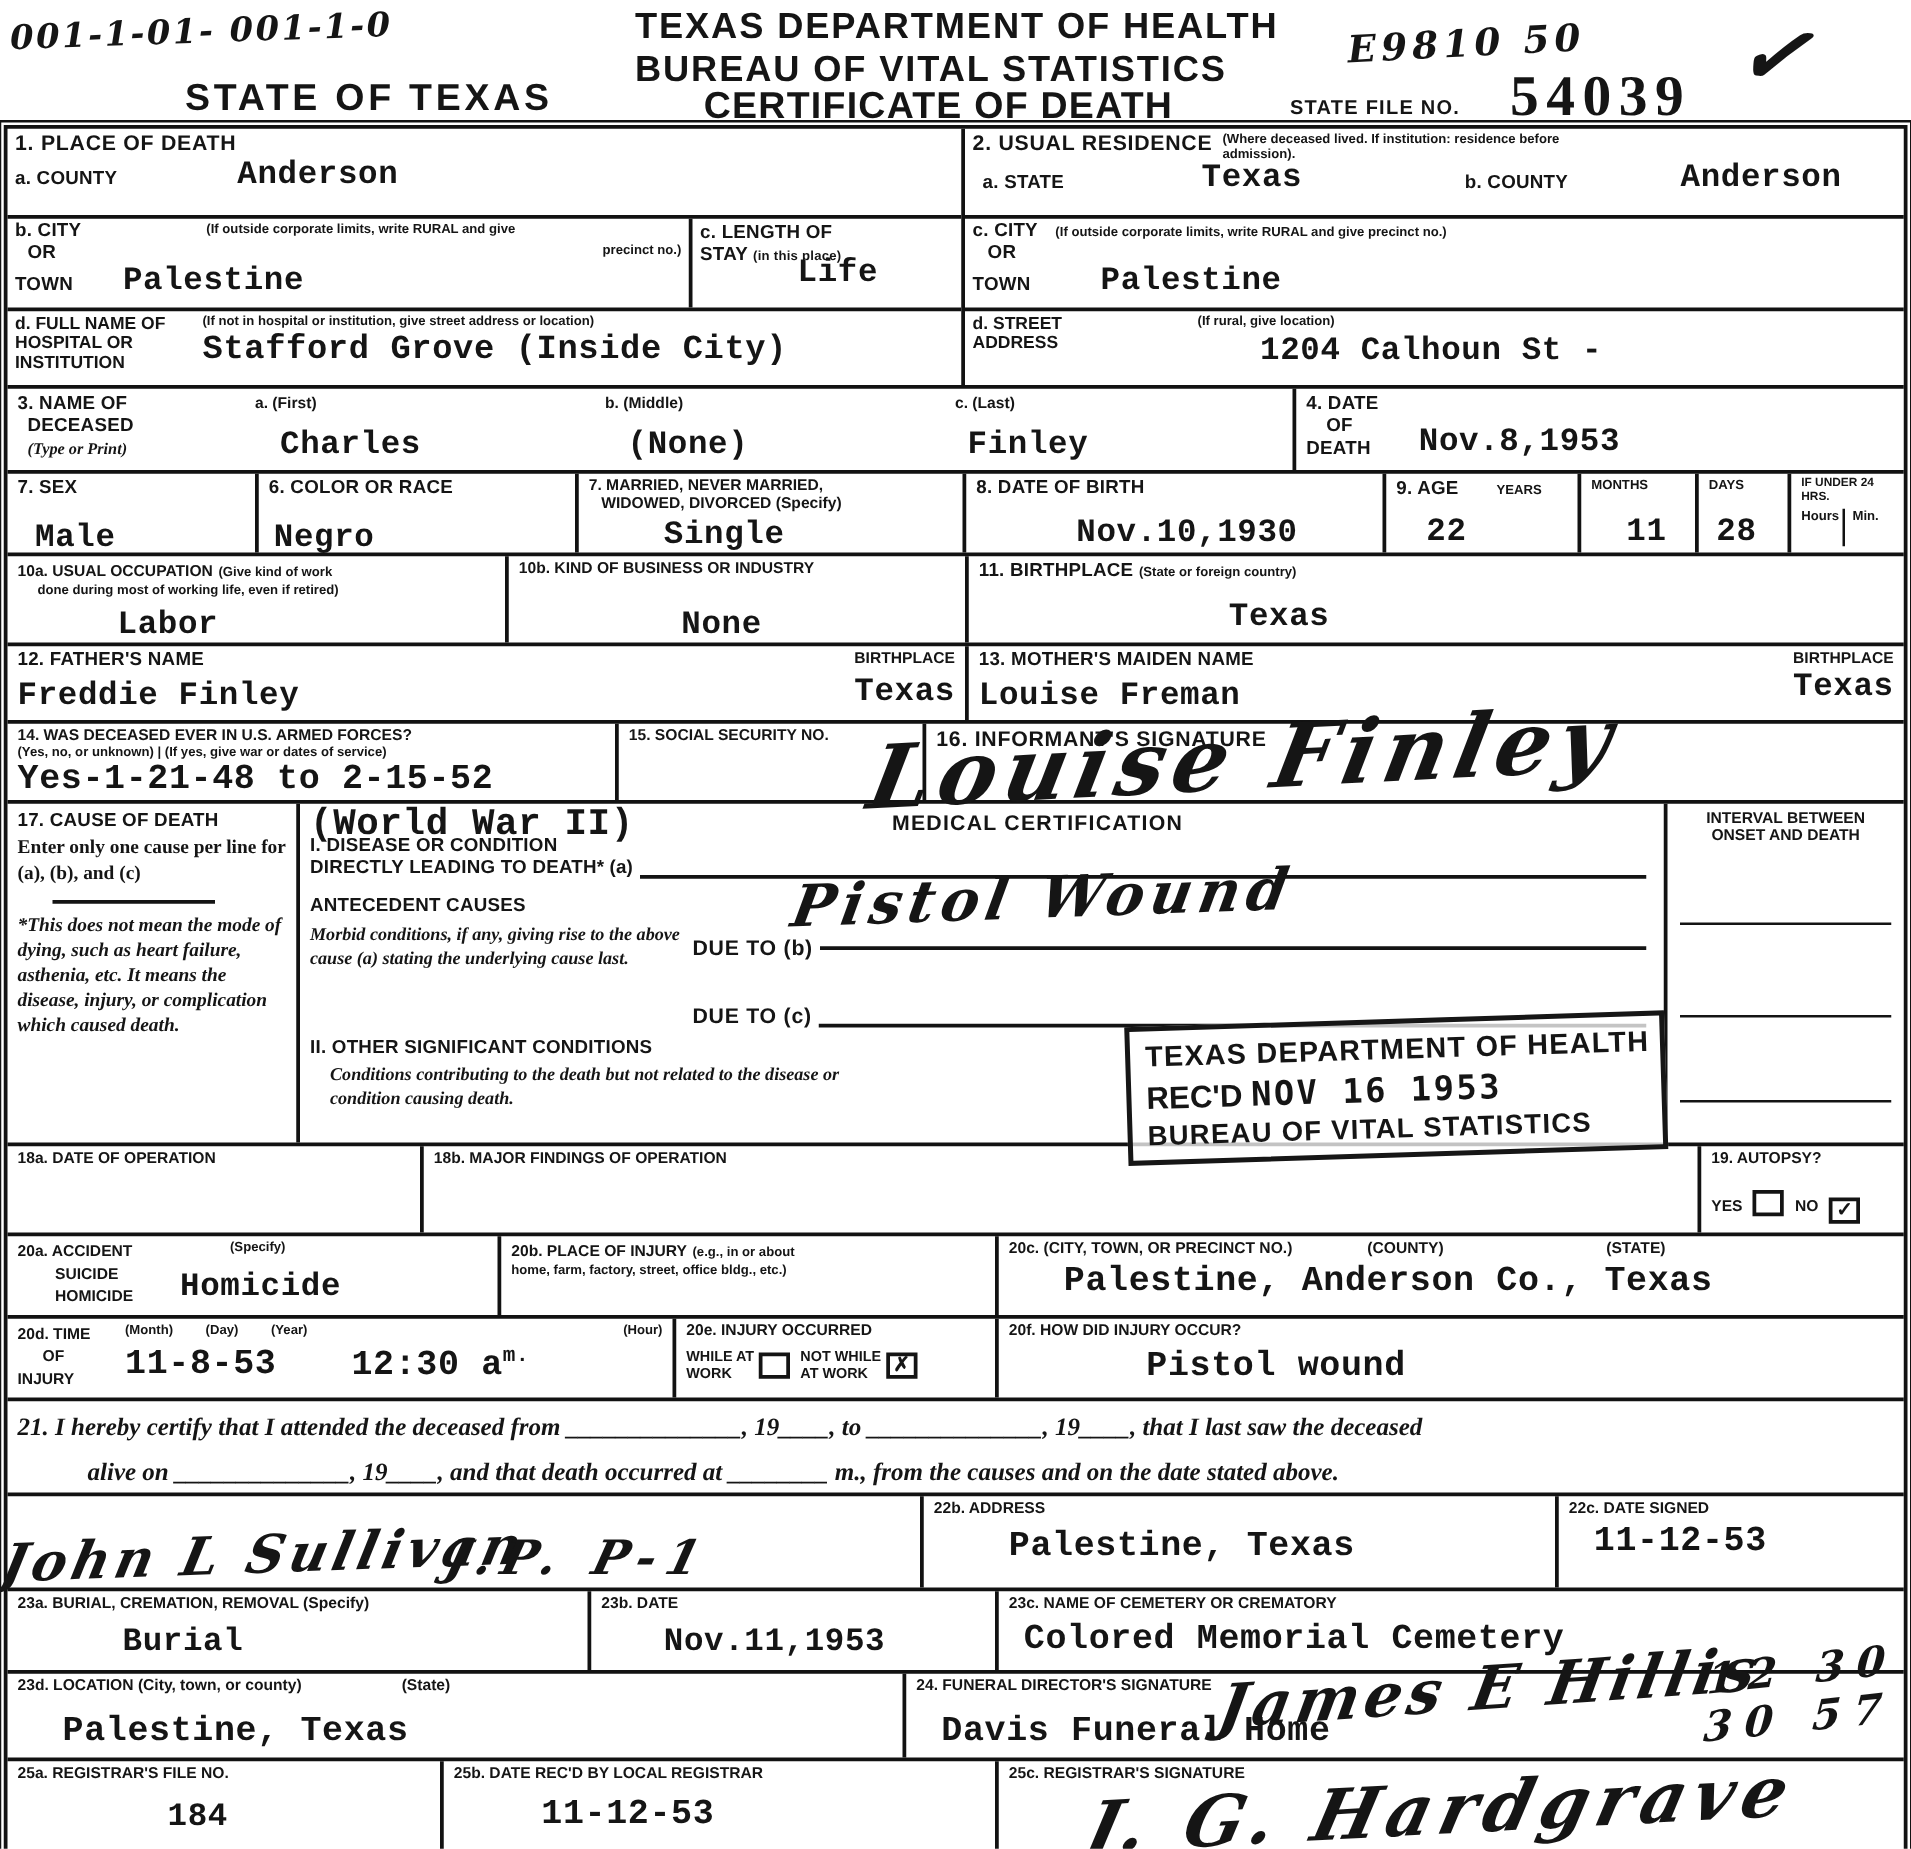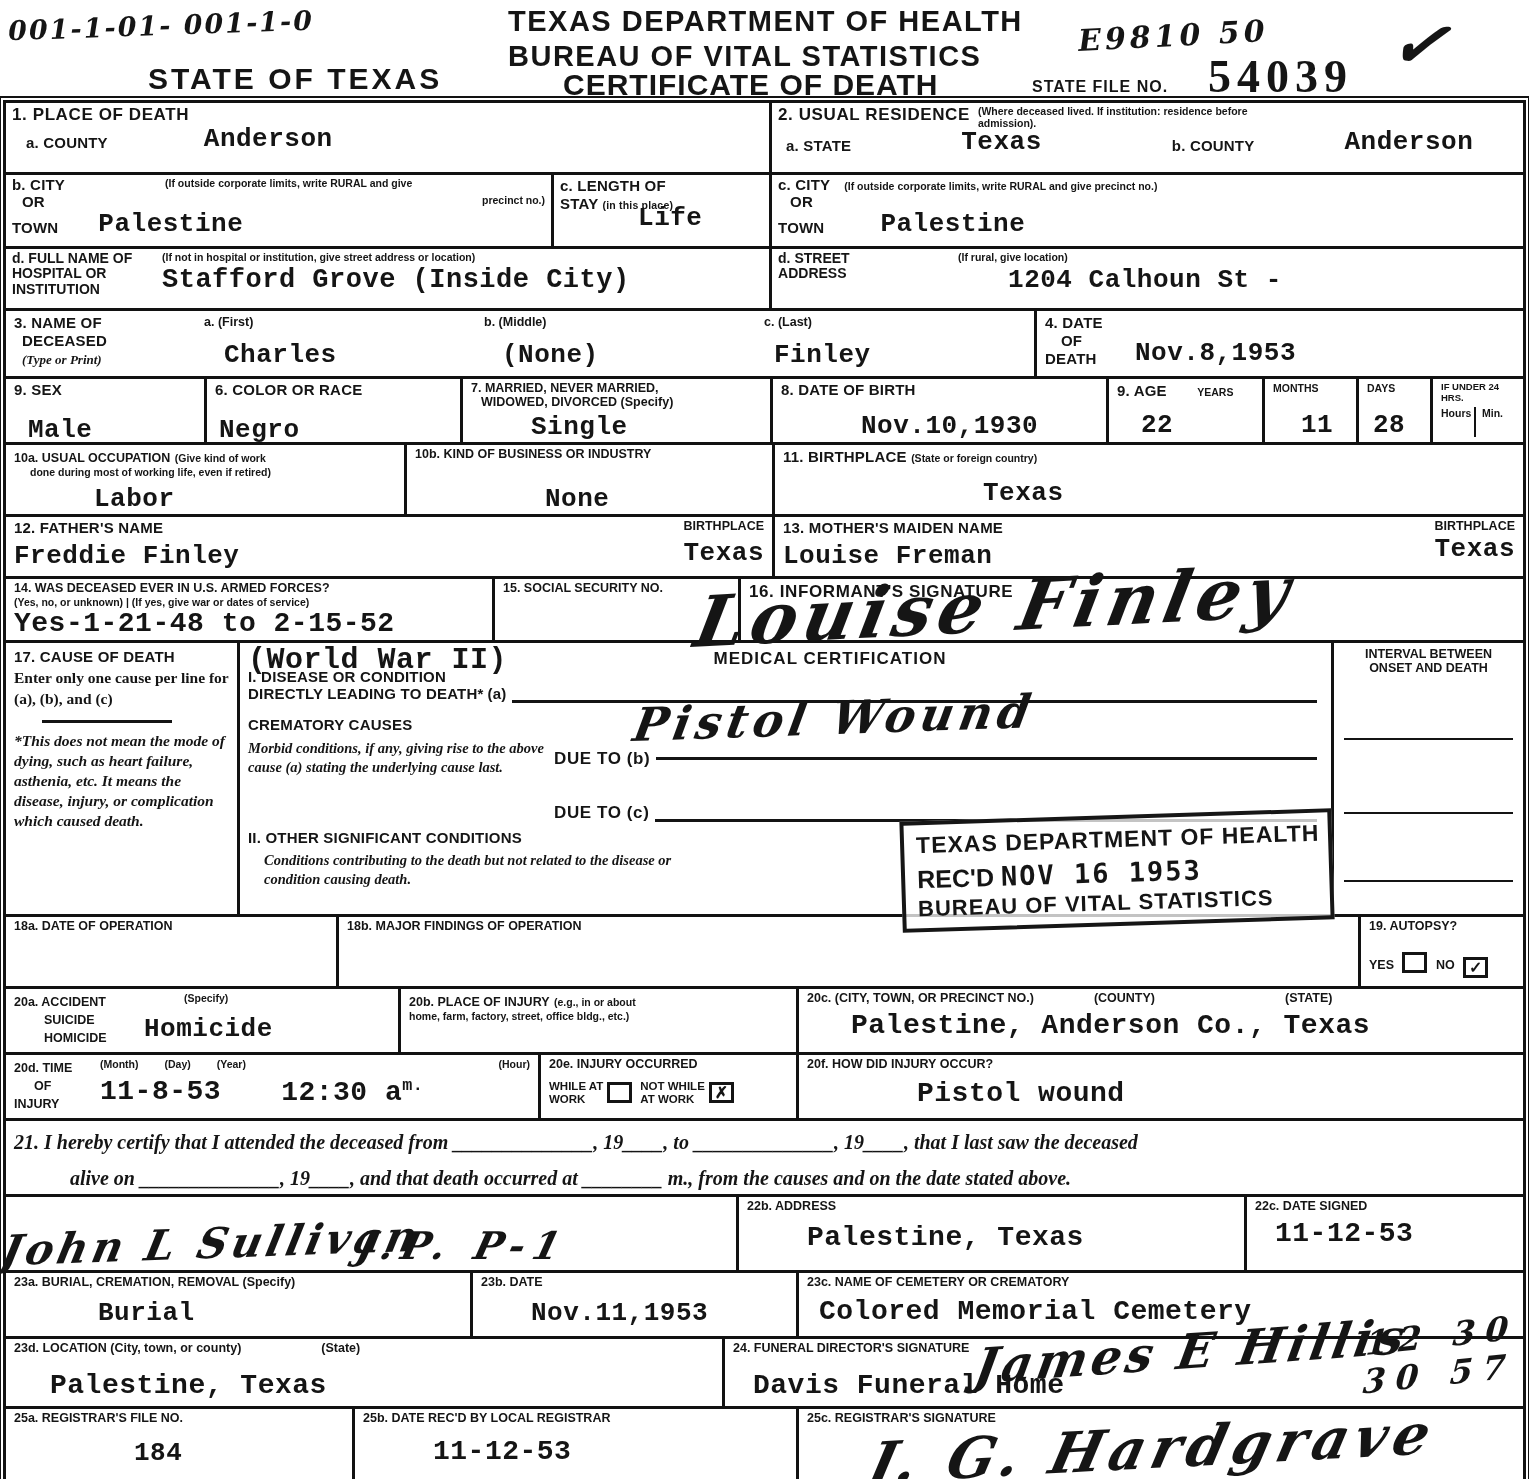--- a/index.html
+++ b/index.html
@@ -80,21 +80,21 @@
   <div class="hand bigcheck">✓</div>
 </div>
 
 <div class="cert">
 
   <div class="row r1">
     <div class="cell half" style="padding:0">
       <div class="s-sub bb" style="height:72px">
         <div class="l lg">1. PLACE OF DEATH</div>
         <div class="flexrow" style="margin-top:2px">
-          <span class="l" style="margin-left:14px">a. COUNTY</span>
+          <span class="l" style="margin-left:0">a. COUNTY</span>
           <span class="t" style="margin-left:96px">Anderson</span>
         </div>
       </div>
       <div class="bb" style="display:flex;height:74px">
         <div class="s-sub" style="flex:1;position:relative">
           <div style="display:flex;justify-content:space-between">
             <span class="l">b. CITY</span>
             <span class="n" style="width:380px">(If outside corporate limits, write RURAL and give</span>
           </div>
           <div style="display:flex;justify-content:space-between">
@@ -188,21 +188,21 @@
         <span class="l">4. DATE</span><br>
         <span class="l" style="margin-left:16px">OF</span><br>
         <span class="l">DEATH</span>
       </div>
       <div class="t" style="margin-top:26px">Nov.8,1953</div>
     </div>
   </div>
 
   <div class="row" style="height:66px">
     <div class="cell" style="width:198px">
-      <div class="l">9. SEX</div>
+      <div class="l">7. SEX</div>
       <div class="t" style="margin:18px 0 0 14px">Male</div>
     </div>
     <div class="cell" style="width:256px">
       <div class="l">6. COLOR OR RACE</div>
       <div class="t" style="margin:18px 0 0 4px">Negro</div>
     </div>
     <div class="cell" style="width:310px">
       <div class="l2">7. MARRIED, NEVER MARRIED,</div>
       <div class="l2" style="margin-left:10px">WIDOWED, DIVORCED (Specify)</div>
       <div class="t" style="margin:4px 0 0 60px">Single</div>
@@ -303,21 +303,21 @@
         <span style="width:170px"></span>
       </div>
       <div style="display:flex;margin-top:-6px">
         <div>
           <div class="l">I. DISEASE OR CONDITION</div>
           <div class="l">DIRECTLY LEADING TO DEATH*</div>
         </div>
         <span class="l" style="align-self:flex-end;margin-left:4px">(a)</span>
         <span class="fill"></span>
       </div>
-      <div class="l" style="margin-top:14px">CREMATORY CAUSES</div>
+      <div class="l" style="margin-top:14px">ANTECEDENT CAUSES</div>
       <div style="display:flex;margin-top:6px">
         <div class="si" style="width:300px">Morbid conditions, if any, giving rise to the above cause (a) stating the underlying cause last.</div>
         <span class="l lg" style="align-self:center;margin-left:6px;white-space:nowrap">DUE TO (b)</span>
         <span class="fill" style="align-self:center;height:0;border-bottom:3px solid #141414"></span>
       </div>
       <div style="display:flex;margin-top:26px">
         <span class="l lg" style="margin-left:306px;white-space:nowrap">DUE TO (c)</span>
         <span class="fill"></span>
       </div>
       <div class="l" style="margin-top:8px">II. OTHER SIGNIFICANT CONDITIONS</div>

